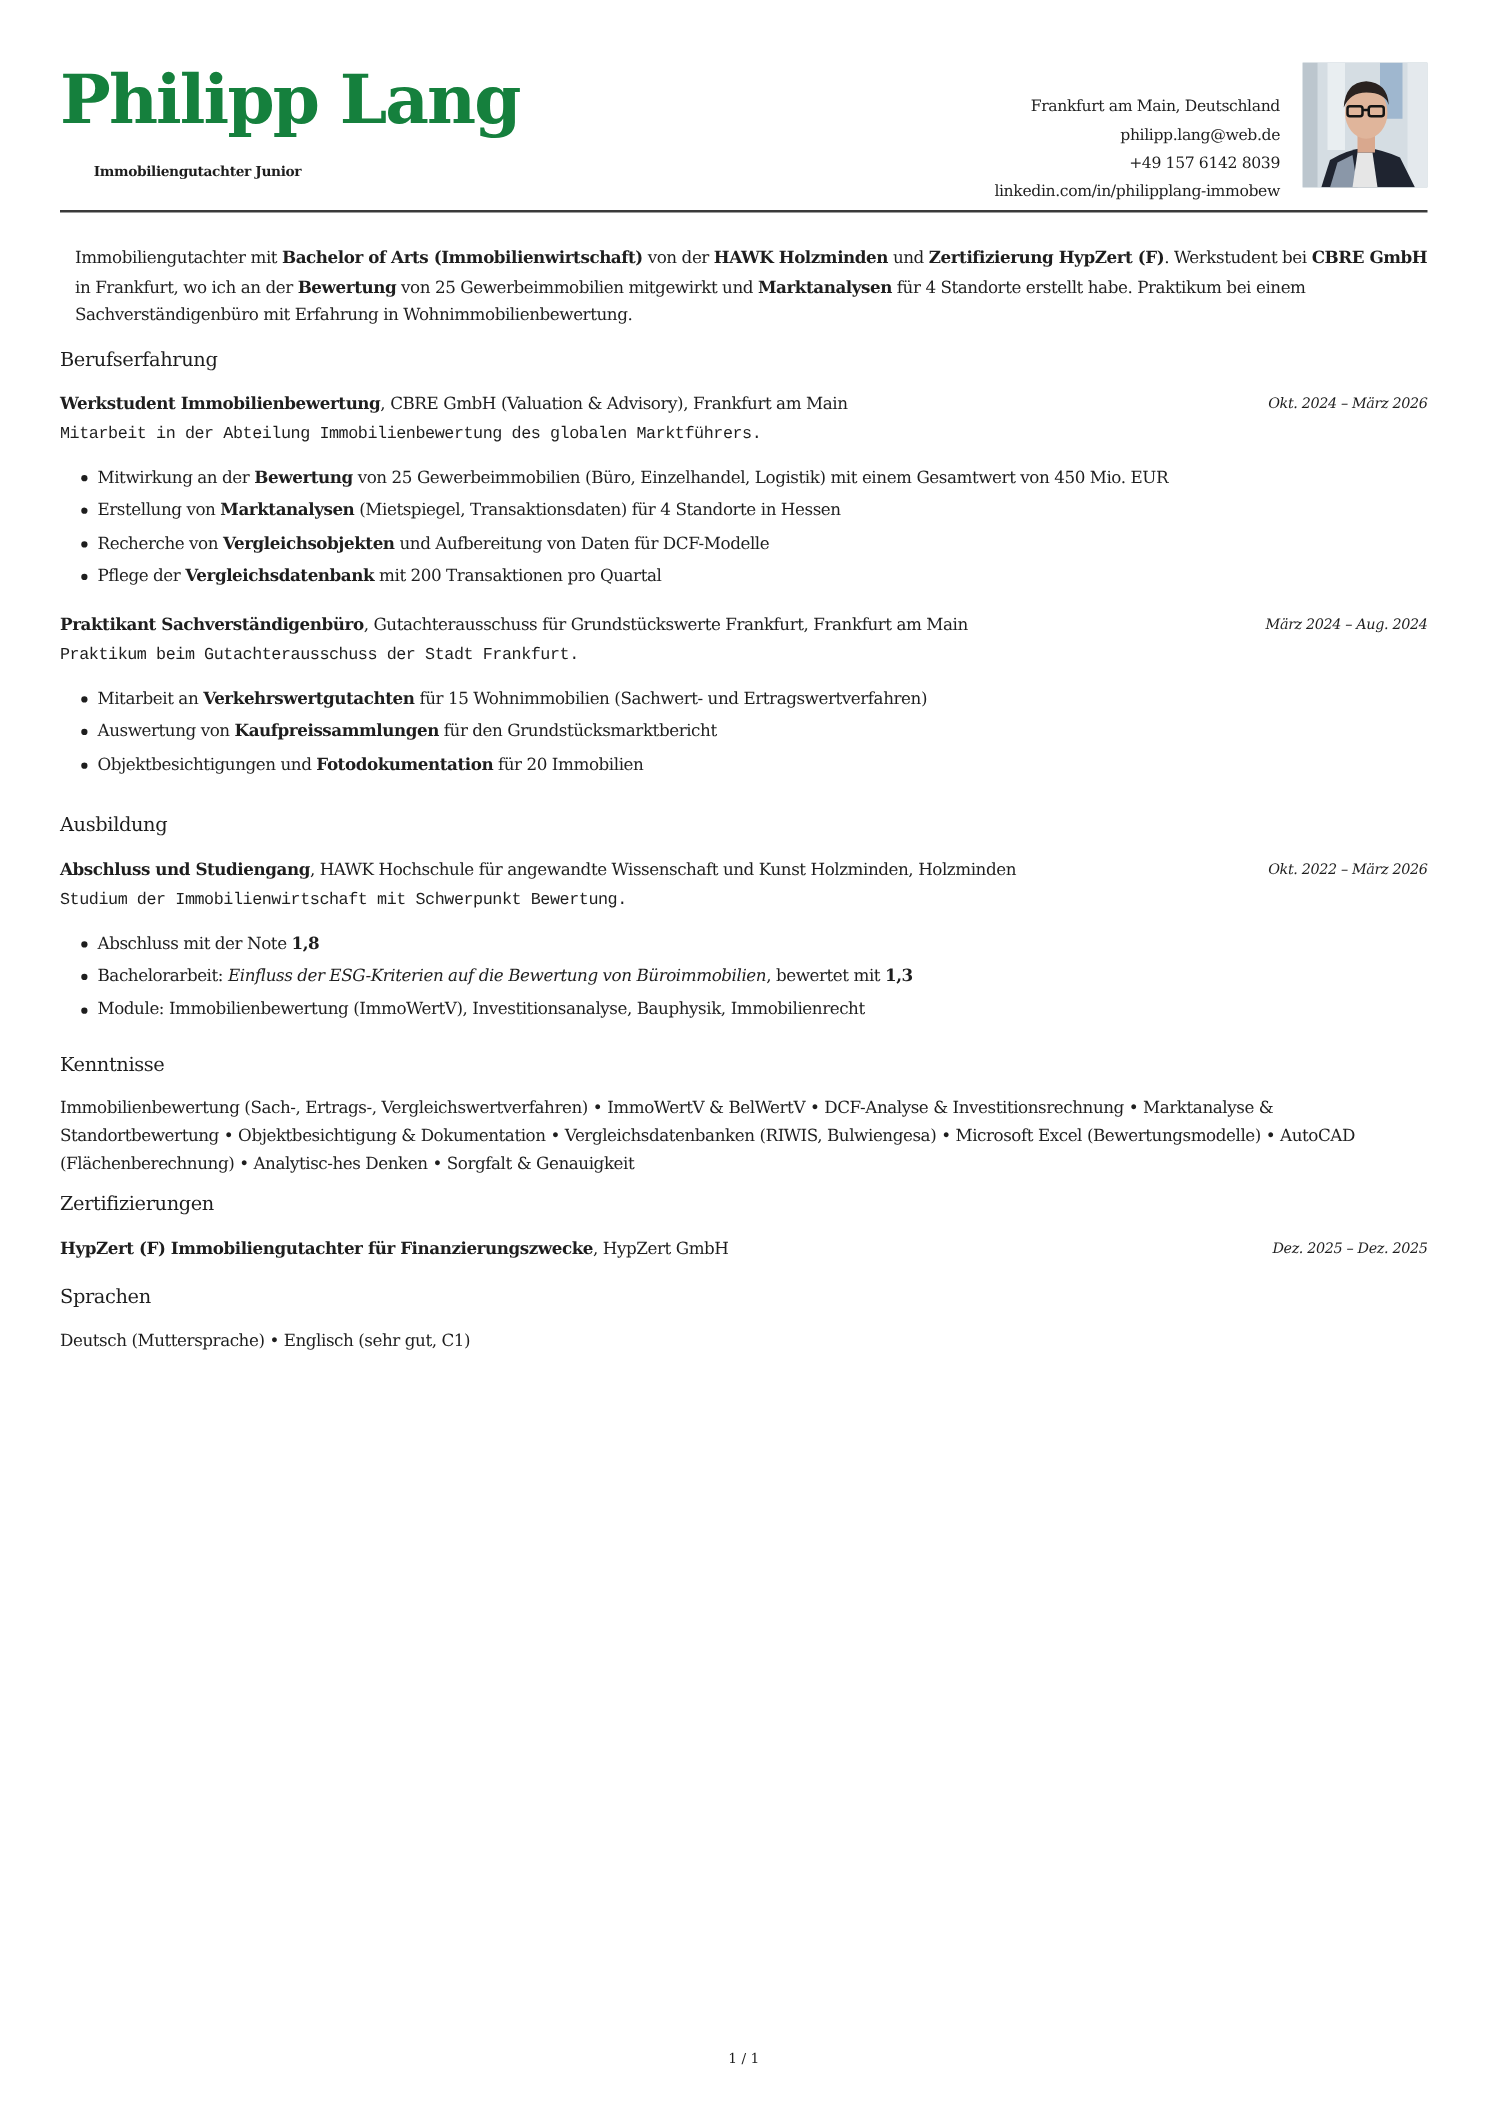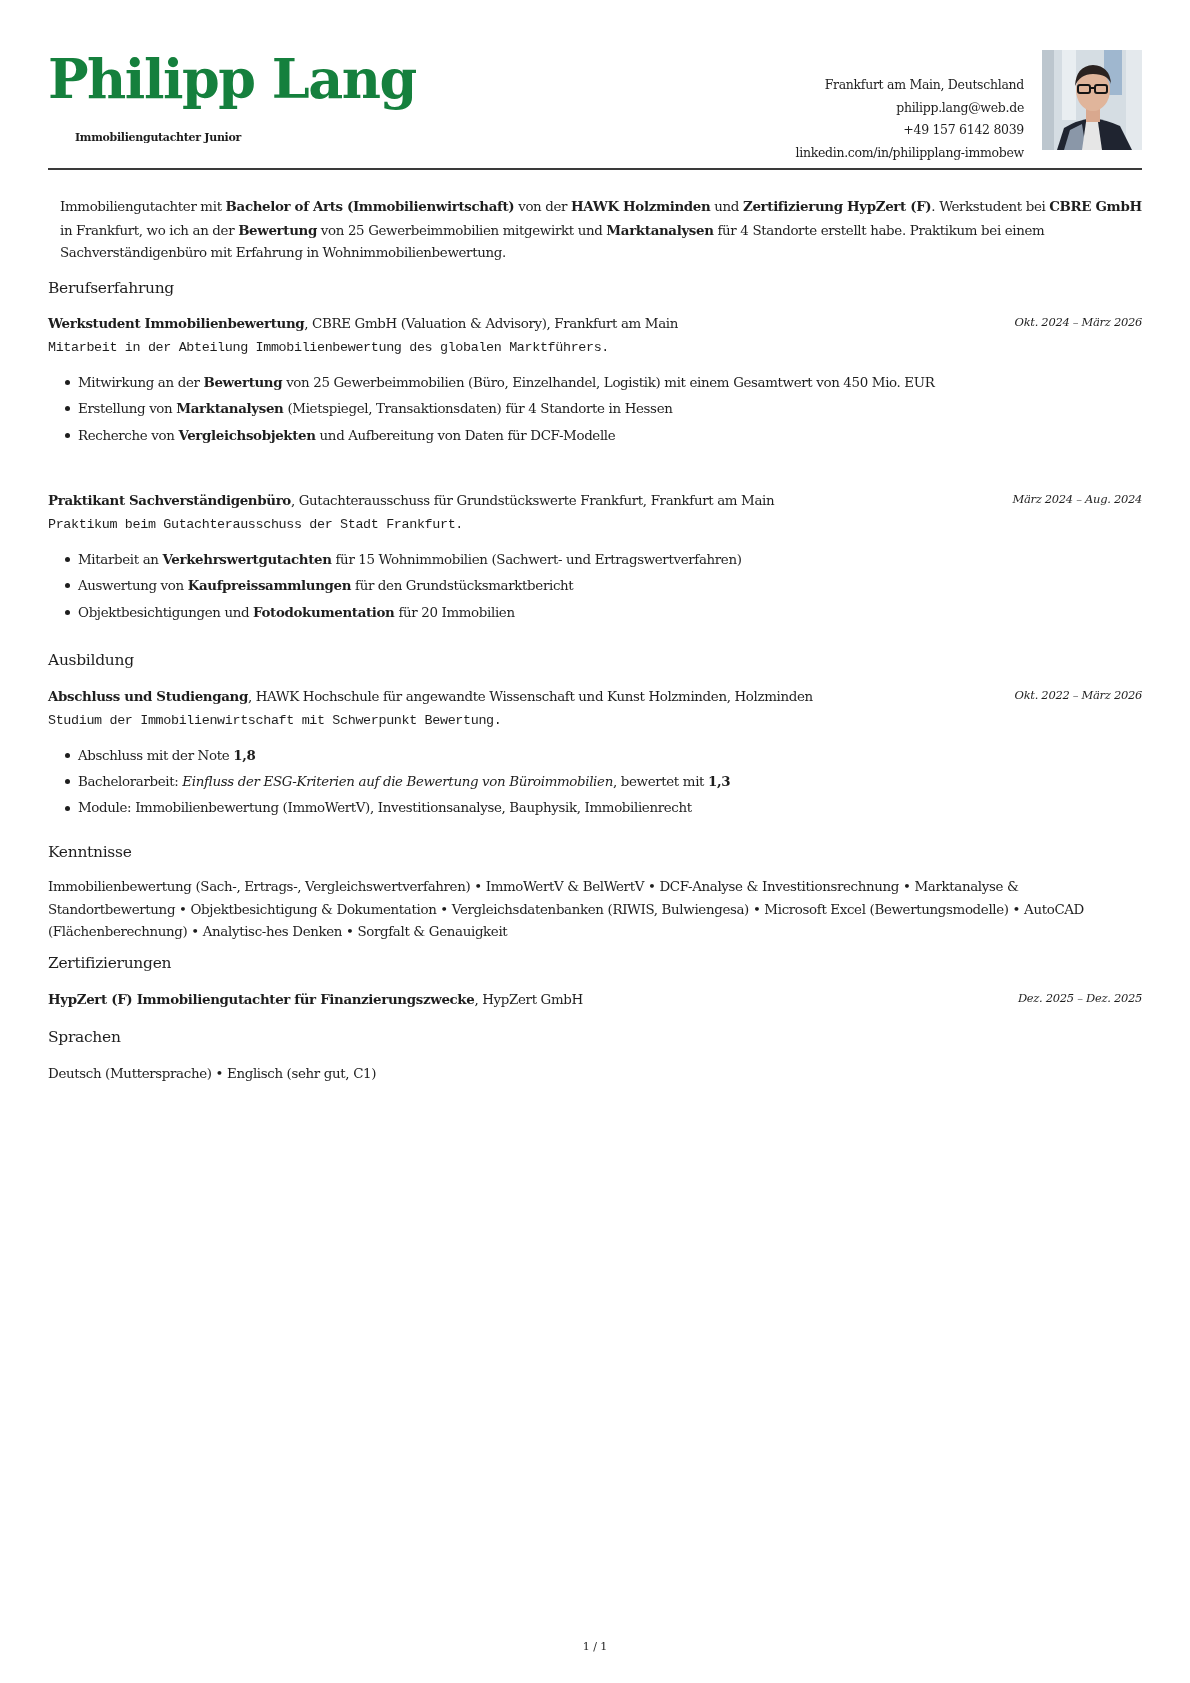--- a/index.html
+++ b/index.html
@@ -98,20 +98,21 @@
 
   <div class="entry-head" style="top:315px;">
     <b>Werkstudent Immobilienbewertung</b><span>, CBRE GmbH (Valuation &amp; Advisory), Frankfurt am Main</span>
     <span class="date">Okt. 2024 – März 2026</span>
   </div>
   <div class="entry-desc" style="top:340px;">Mitarbeit in der Abteilung Immobilienbewertung des globalen Marktführers.</div>
   <ul class="bullets" style="top:372px;">
     <li><span>Mitwirkung an der </span><b>Bewertung</b><span> von 25 Gewerbeimmobilien (Büro, Einzelhandel, Logistik) mit einem Gesamtwert von 450 Mio. EUR</span></li>
     <li><span>Erstellung von </span><b>Marktanalysen</b><span> (Mietspiegel, Transaktionsdaten) für 4 Standorte in Hessen</span></li>
     <li><span>Recherche von </span><b>Vergleichsobjekten</b><span> und Aufbereitung von Daten für DCF-Modelle</span></li>
+    <li><span>Pflege der </span><b>Vergleichsdatenbank</b><span> mit 200 Transaktionen pro Quartal</span></li>
   </ul>
 
   <div class="entry-head" style="top:492px;">
     <b>Praktikant Sachverständigenbüro</b><span>, Gutachterausschuss für Grundstückswerte Frankfurt, Frankfurt am Main</span>
     <span class="date">März 2024 – Aug. 2024</span>
   </div>
   <div class="entry-desc" style="top:517px;">Praktikum beim Gutachterausschuss der Stadt Frankfurt.</div>
   <ul class="bullets" style="top:549px;">
     <li><span>Mitarbeit an </span><b>Verkehrswertgutachten</b><span> für 15 Wohnimmobilien (Sachwert- und Ertragswertverfahren)</span></li>
     <li><span>Auswertung von </span><b>Kaufpreissammlungen</b><span> für den Grundstücksmarktbericht</span></li>

